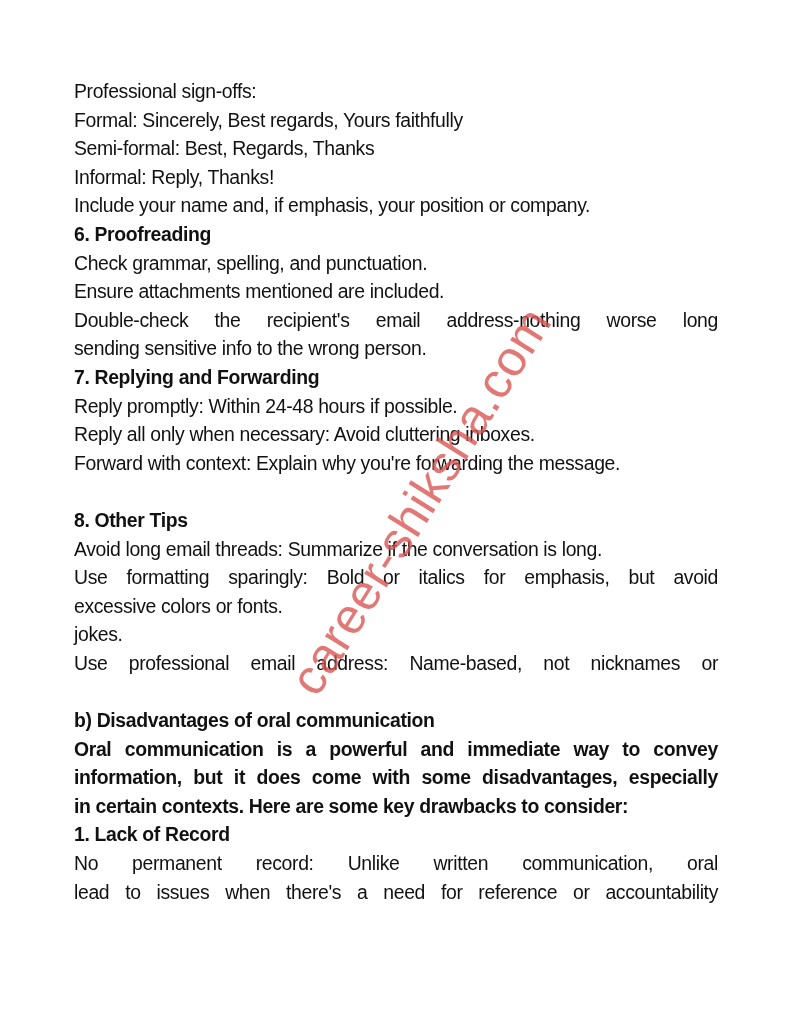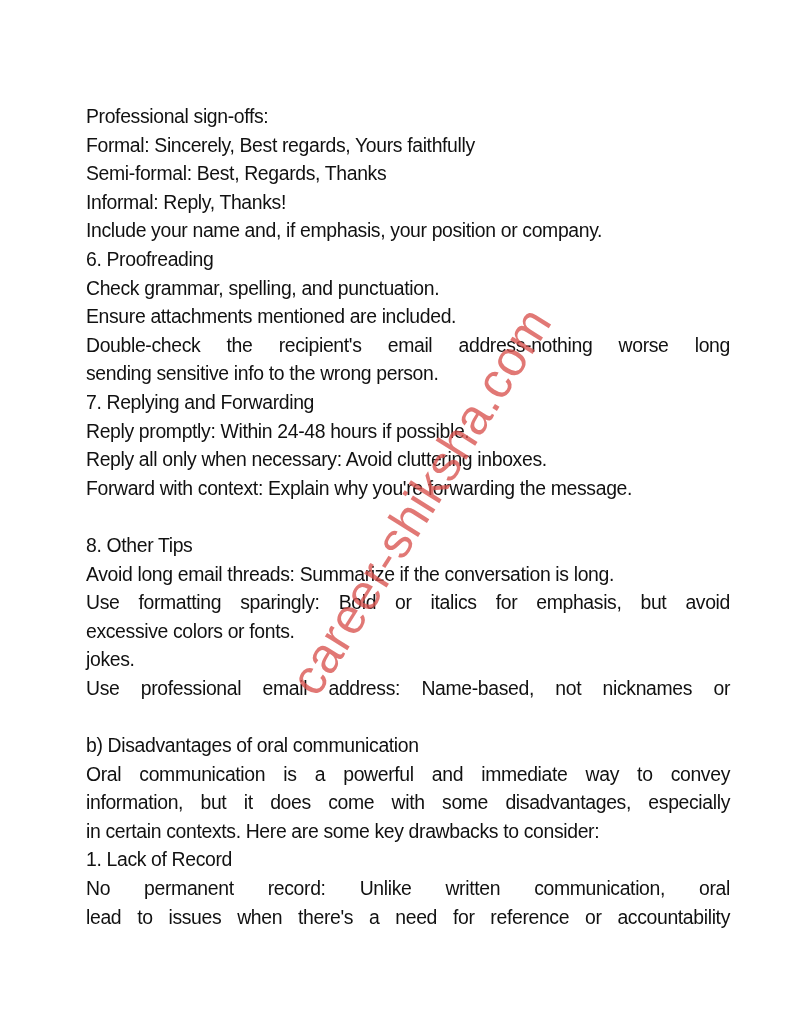--- a/index.html
+++ b/index.html
@@ -10,34 +10,33 @@
     body {
       width: 791px;
       height: 1024px;
       position: relative;
       overflow: hidden;
       font-family: "Liberation Sans", "DejaVu Sans", sans-serif;
       color: #111111;
     }
     .page {
       position: absolute;
-      left: 86px;
+      left: 74px;
       top: 77px;
       width: 644px;
-      margin-top: 25px;
     }
     .line {
       font-size: 19.4px;
       line-height: 28.6px;
       height: 28.6px;
       white-space: nowrap;
       letter-spacing: -0.35px;
       font-stretch: condensed;
     }
-    .bold { font-weight: normal; }
+    .bold { font-weight: bold; }
     .justify {
       text-align: justify;
       text-align-last: justify;
       white-space: normal;
     }
     .spacer { height: 28.6px; }
     .watermark {
       position: absolute;
       left: 198px;
       top: 472px;

